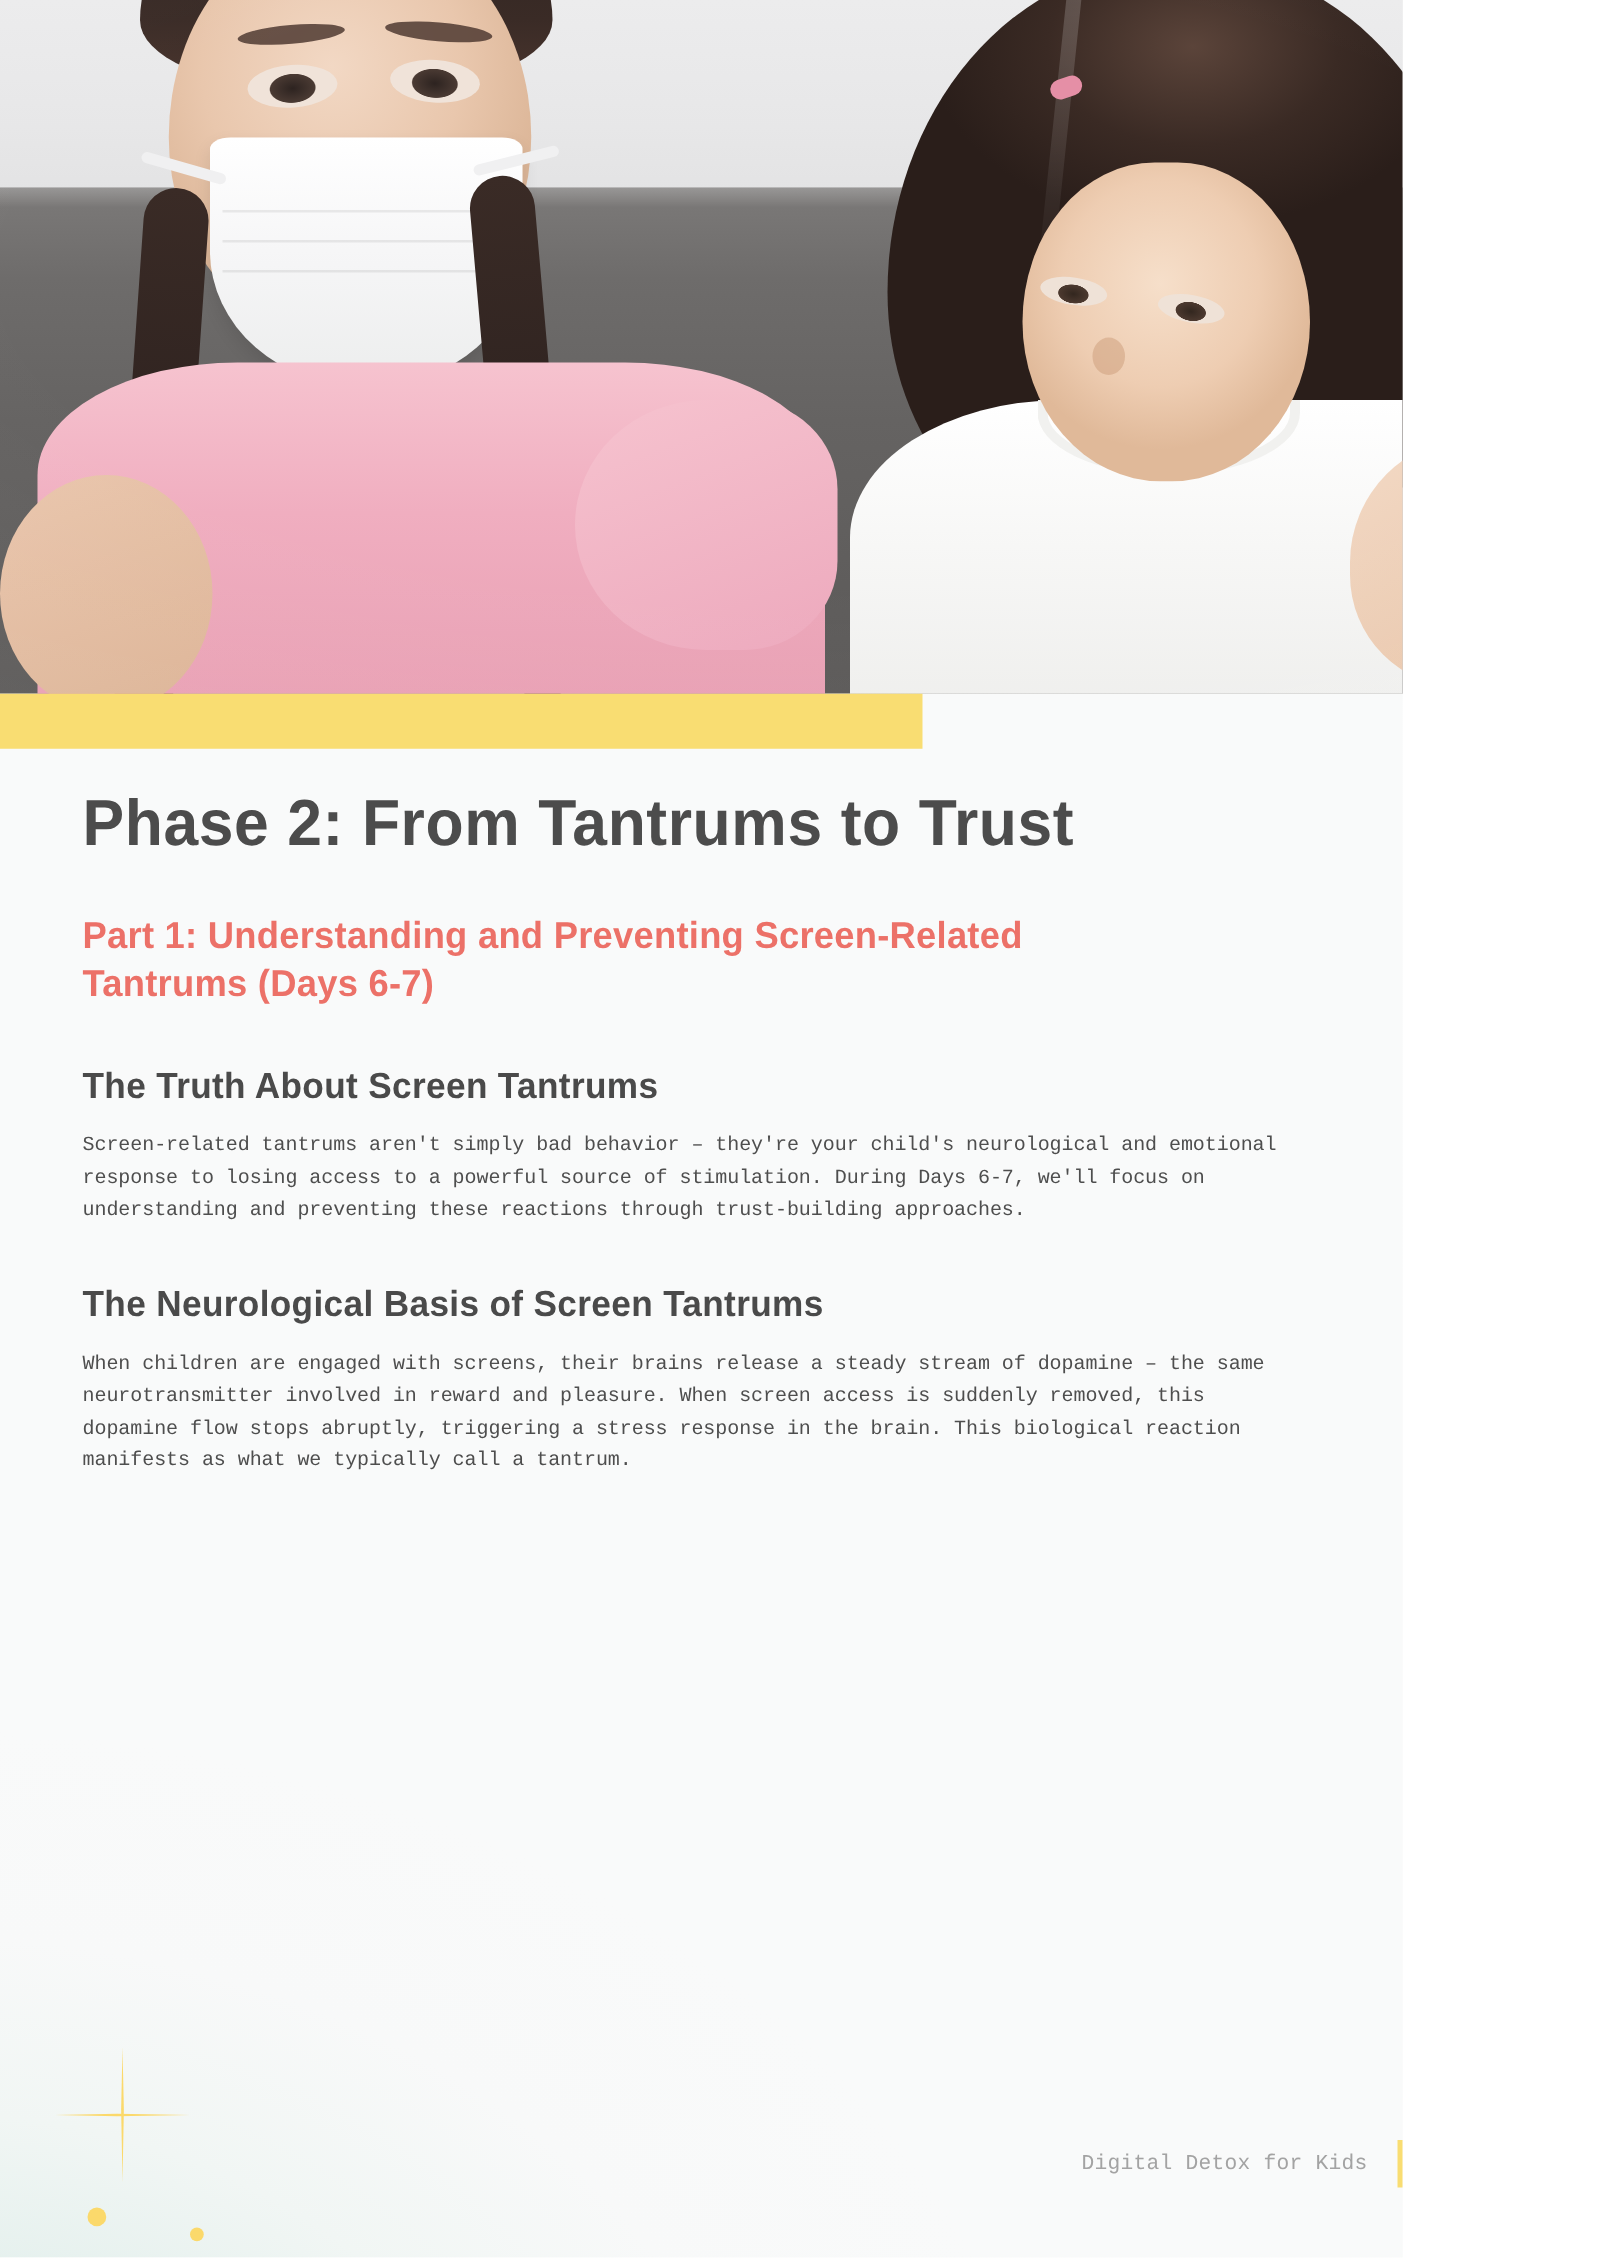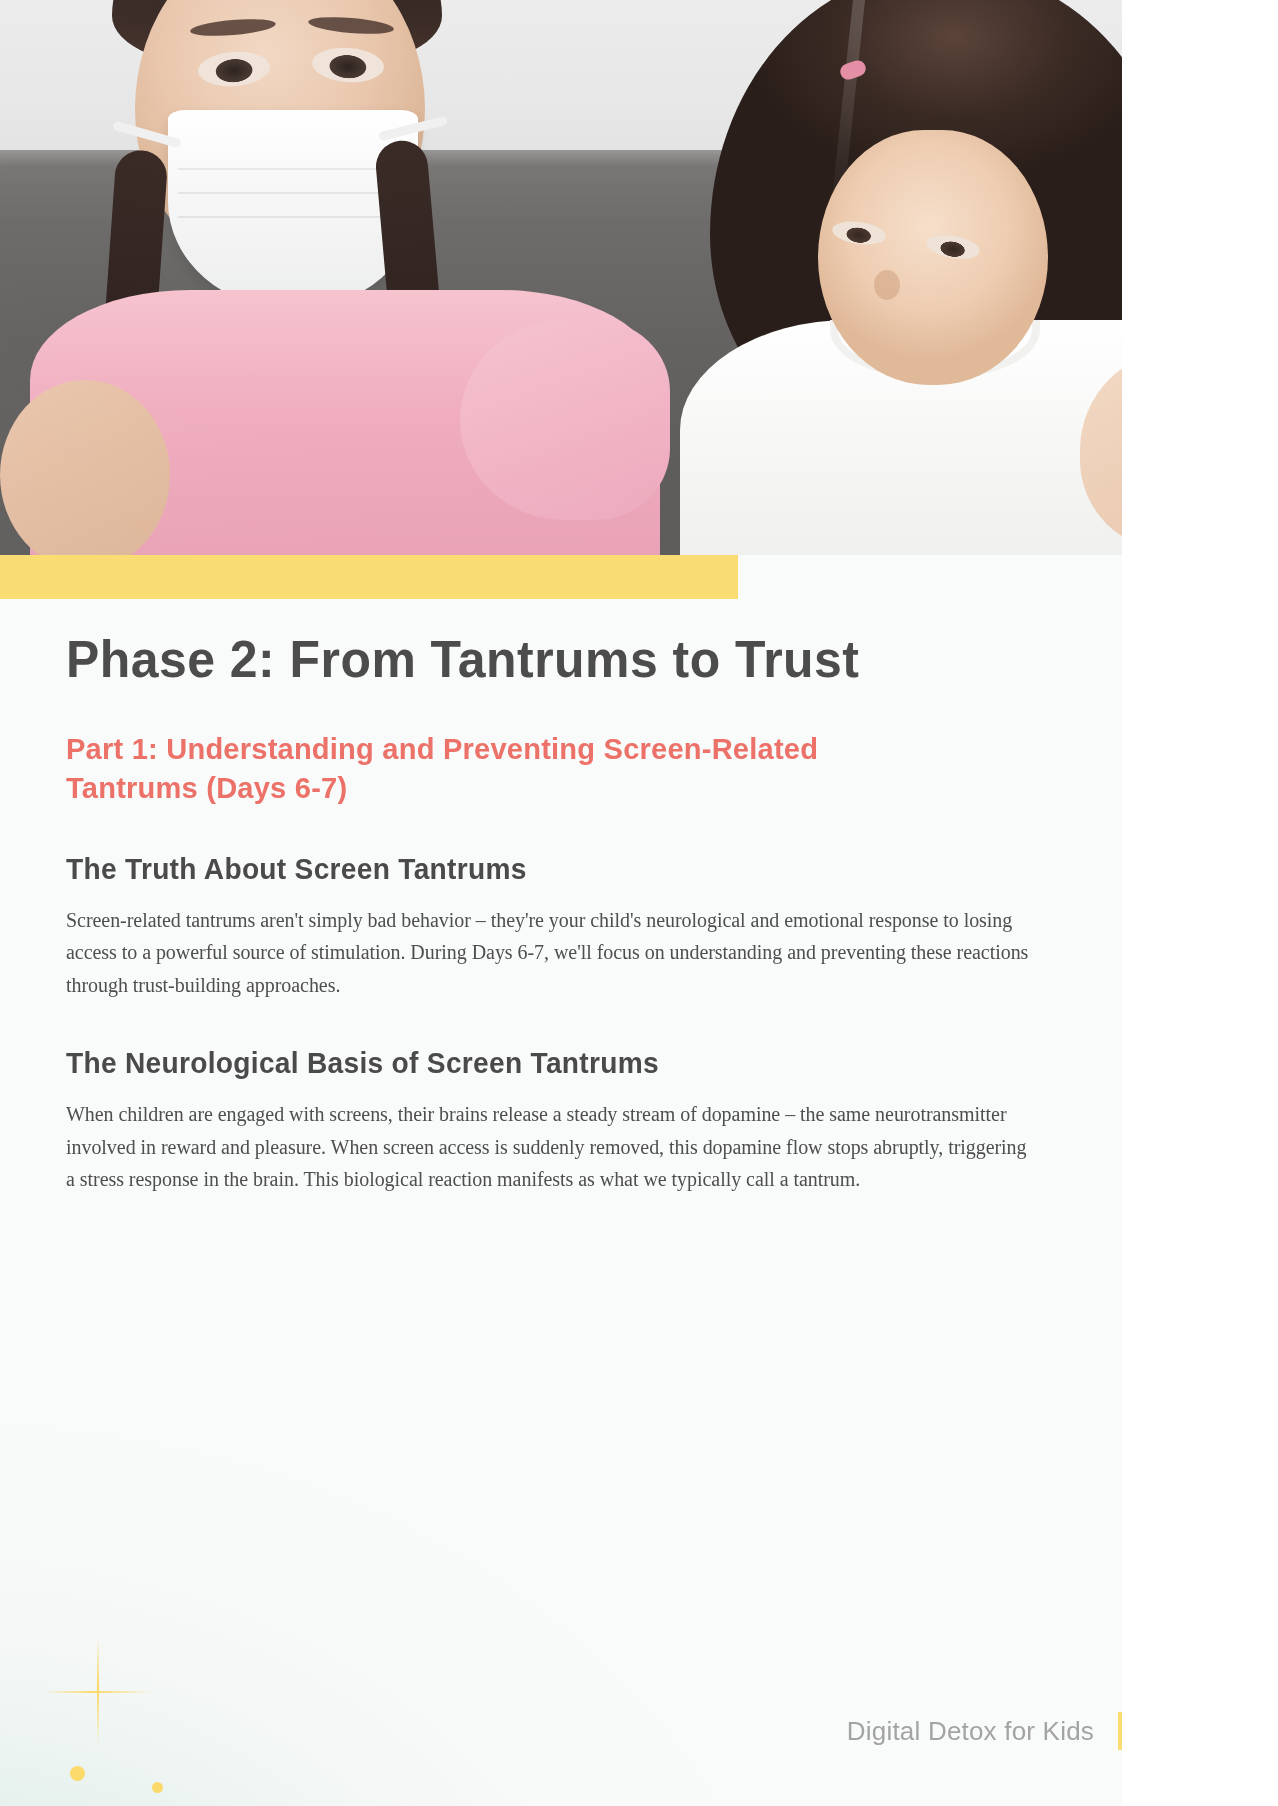--- a/index.html
+++ b/index.html
@@ -223,22 +223,22 @@
     font-size:29px;
     font-weight:bold;
     color:#4a4a4a;
     letter-spacing:0.3px;
     transform:scaleX(.97);
     transform-origin:left center;
   }
 
   p.body {
     margin-top:18px;
-    font-family:Liberation Serif, serif;
-    font-size:20px;
+    font-family:Liberation Mono, monospace;
+    font-size:16px;
     line-height:1.62;
     color:#4e4e4e;
     max-width:966px;
     letter-spacing:-0.05px;
   }
   p.body + p.body { margin-top:44px; }
 
   
   .sparkle {
     position:absolute; left:44px; top:1638px;
@@ -265,22 +265,22 @@
 
   
   .footer {
     position:absolute; left:0; top:1712px; width:1278px; height:46px;
   }
   .footer-inner {
     position:absolute; right:48px; top:0;
     display:flex; align-items:center; gap:24px;
   }
   .footer-label {
-    font-family:Liberation Sans, sans-serif;
-    font-size:26px;
+    font-family:Liberation Mono, monospace;
+    font-size:17px;
     color:#a3a3a3;
     letter-spacing:0.2px;
   }
   .page-badge {
     min-width:72px; height:38px;
     background:#f9dd72;
     display:flex; align-items:center; justify-content:center;
     font-family:"Liberation Sans", sans-serif;
     font-size:24px;
     color:#5a5a5a;

